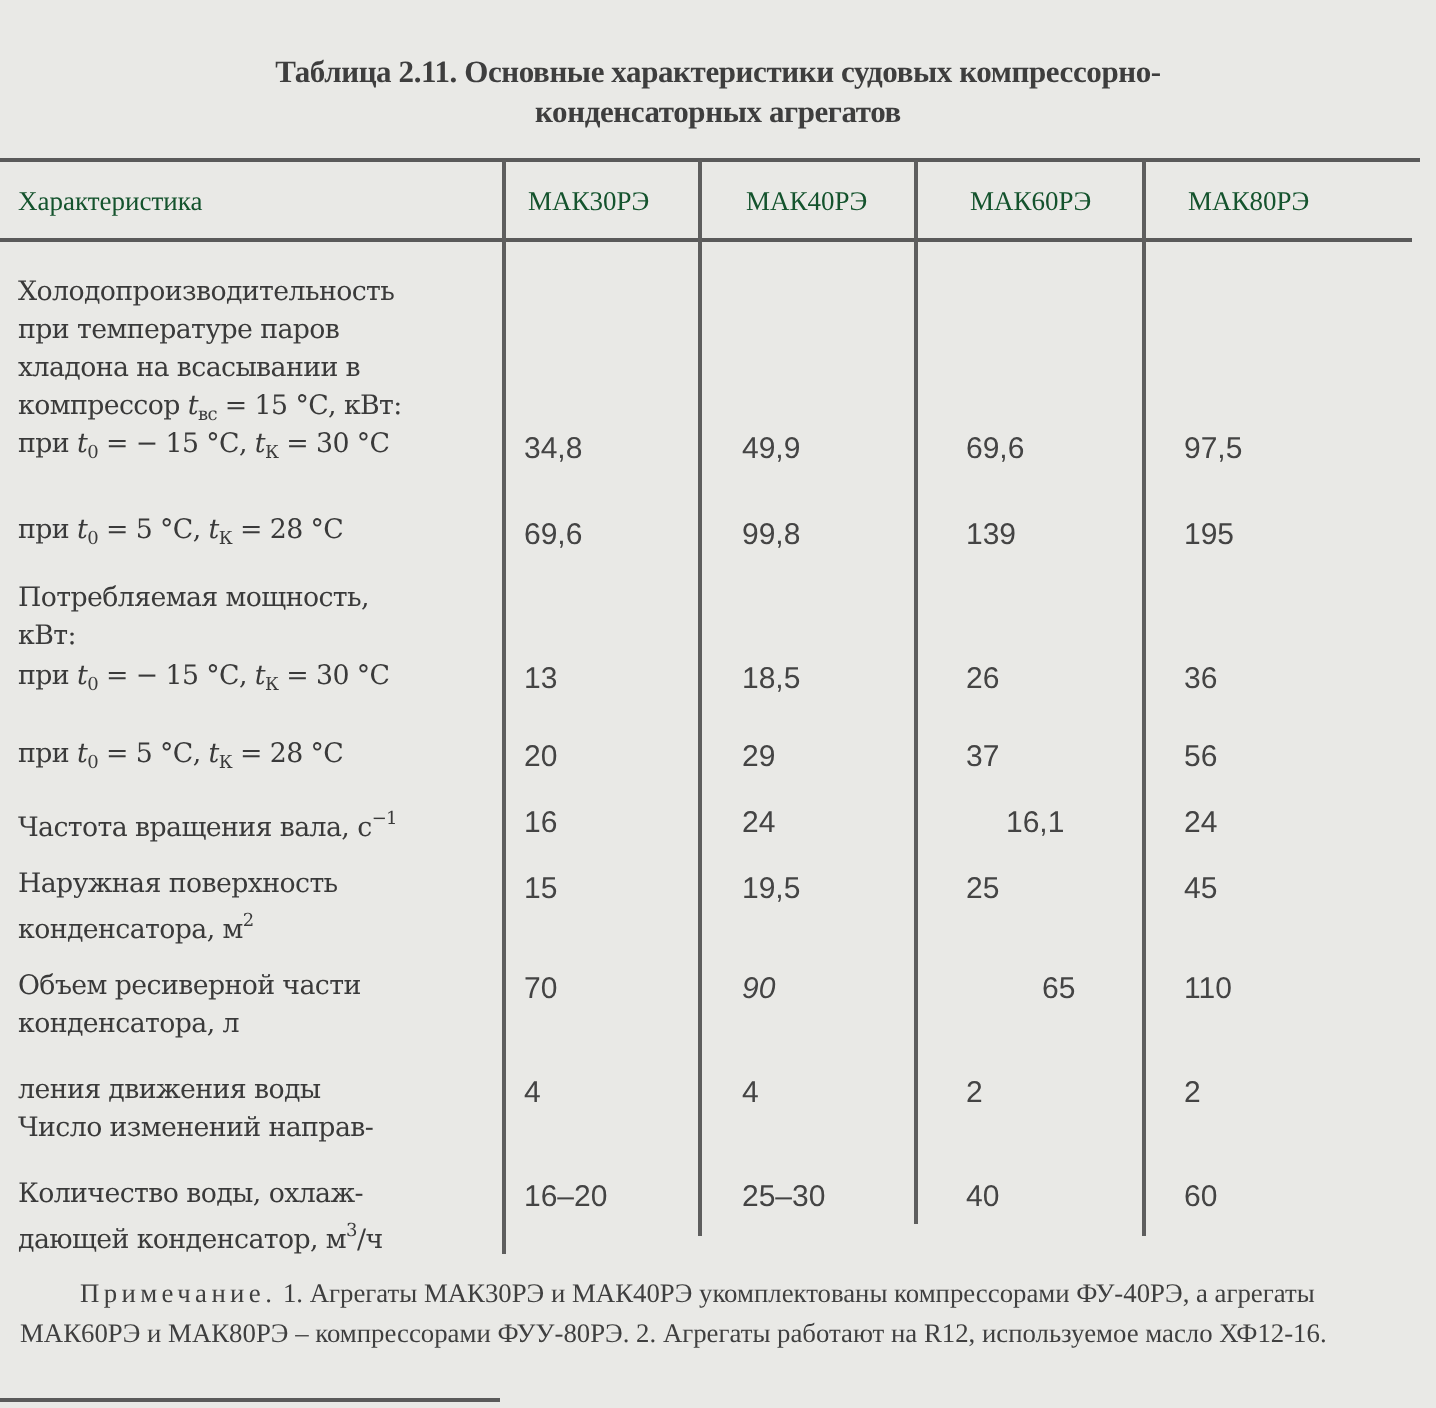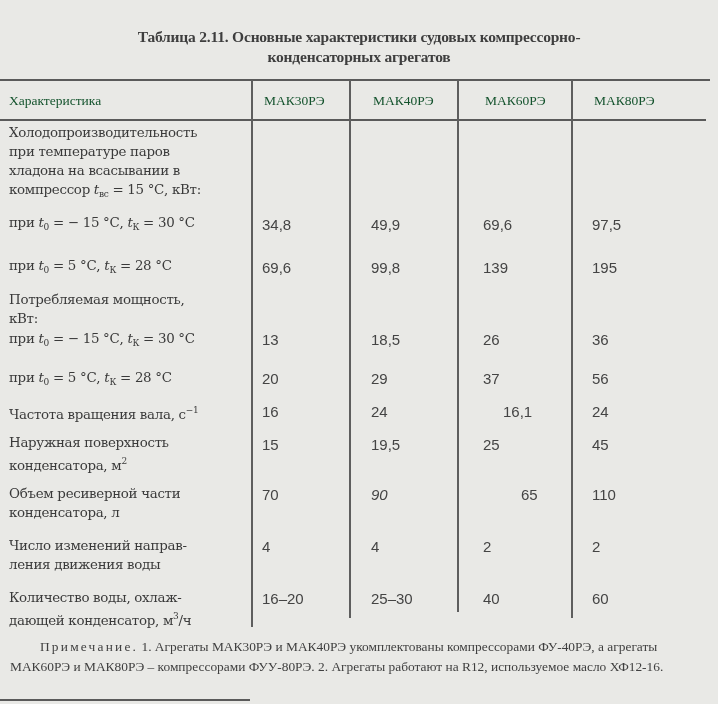--- a/index.html
+++ b/index.html
@@ -56,21 +56,21 @@
 <div class="vrule" style="left:571px; top:80px; height:538px;"></div>
 
 <div>
   <div class="hdr" style="left:9px; top:93px;">Характеристика</div>
   <div class="hdr" style="left:264px; top:93px;">МАК30РЭ</div>
   <div class="hdr" style="left:373px; top:93px;">МАК40РЭ</div>
   <div class="hdr" style="left:485px; top:93px;">МАК60РЭ</div>
   <div class="hdr" style="left:594px; top:93px;">МАК80РЭ</div>
 </div>
 
-<div class="char" style="top:123px;">
+<div class="char" style="top:137px;">
   <div>Холодопроизводительность</div>
   <div>при температуре паров</div>
   <div>хладона на всасывании в</div>
   <div><span>компрессор </span><span class="it">t</span><sub>вс</sub><span> = 15 °С, кВт:</span></div>
 </div>
 
 <div>
   <div class="char" style="top:213px;"><span>при </span><span class="it">t</span><sub>0</sub><span> = − 15 °С, </span><span class="it">t</span><sub>К</sub><span> = 30 °С</span></div>
   <div class="val" style="left:262px; top:216px;">34,8</div>
   <div class="val" style="left:371px; top:216px;">49,9</div>
@@ -132,22 +132,22 @@
     <div>конденсатора, л</div>
   </div>
   <div class="val" style="left:262px; top:486px;">70</div>
   <div class="val" style="left:371px; top:486px;font-style:italic;">90</div>
   <div class="val" style="left:483px; top:486px;margin-left:38px;">65</div>
   <div class="val" style="left:592px; top:486px;">110</div>
 </div>
 
 <div>
   <div class="char" style="top:536px;">
+    <div>ления движения воды</div>
     <div>Число изменений направ-</div>
-    <div>ления движения воды</div>
   </div>
   <div class="val" style="left:262px; top:538px;">4</div>
   <div class="val" style="left:371px; top:538px;">4</div>
   <div class="val" style="left:483px; top:538px;">2</div>
   <div class="val" style="left:592px; top:538px;">2</div>
 </div>
 
 <div>
   <div class="char" style="top:588px;">
     <div>Количество воды, охлаж-</div>

